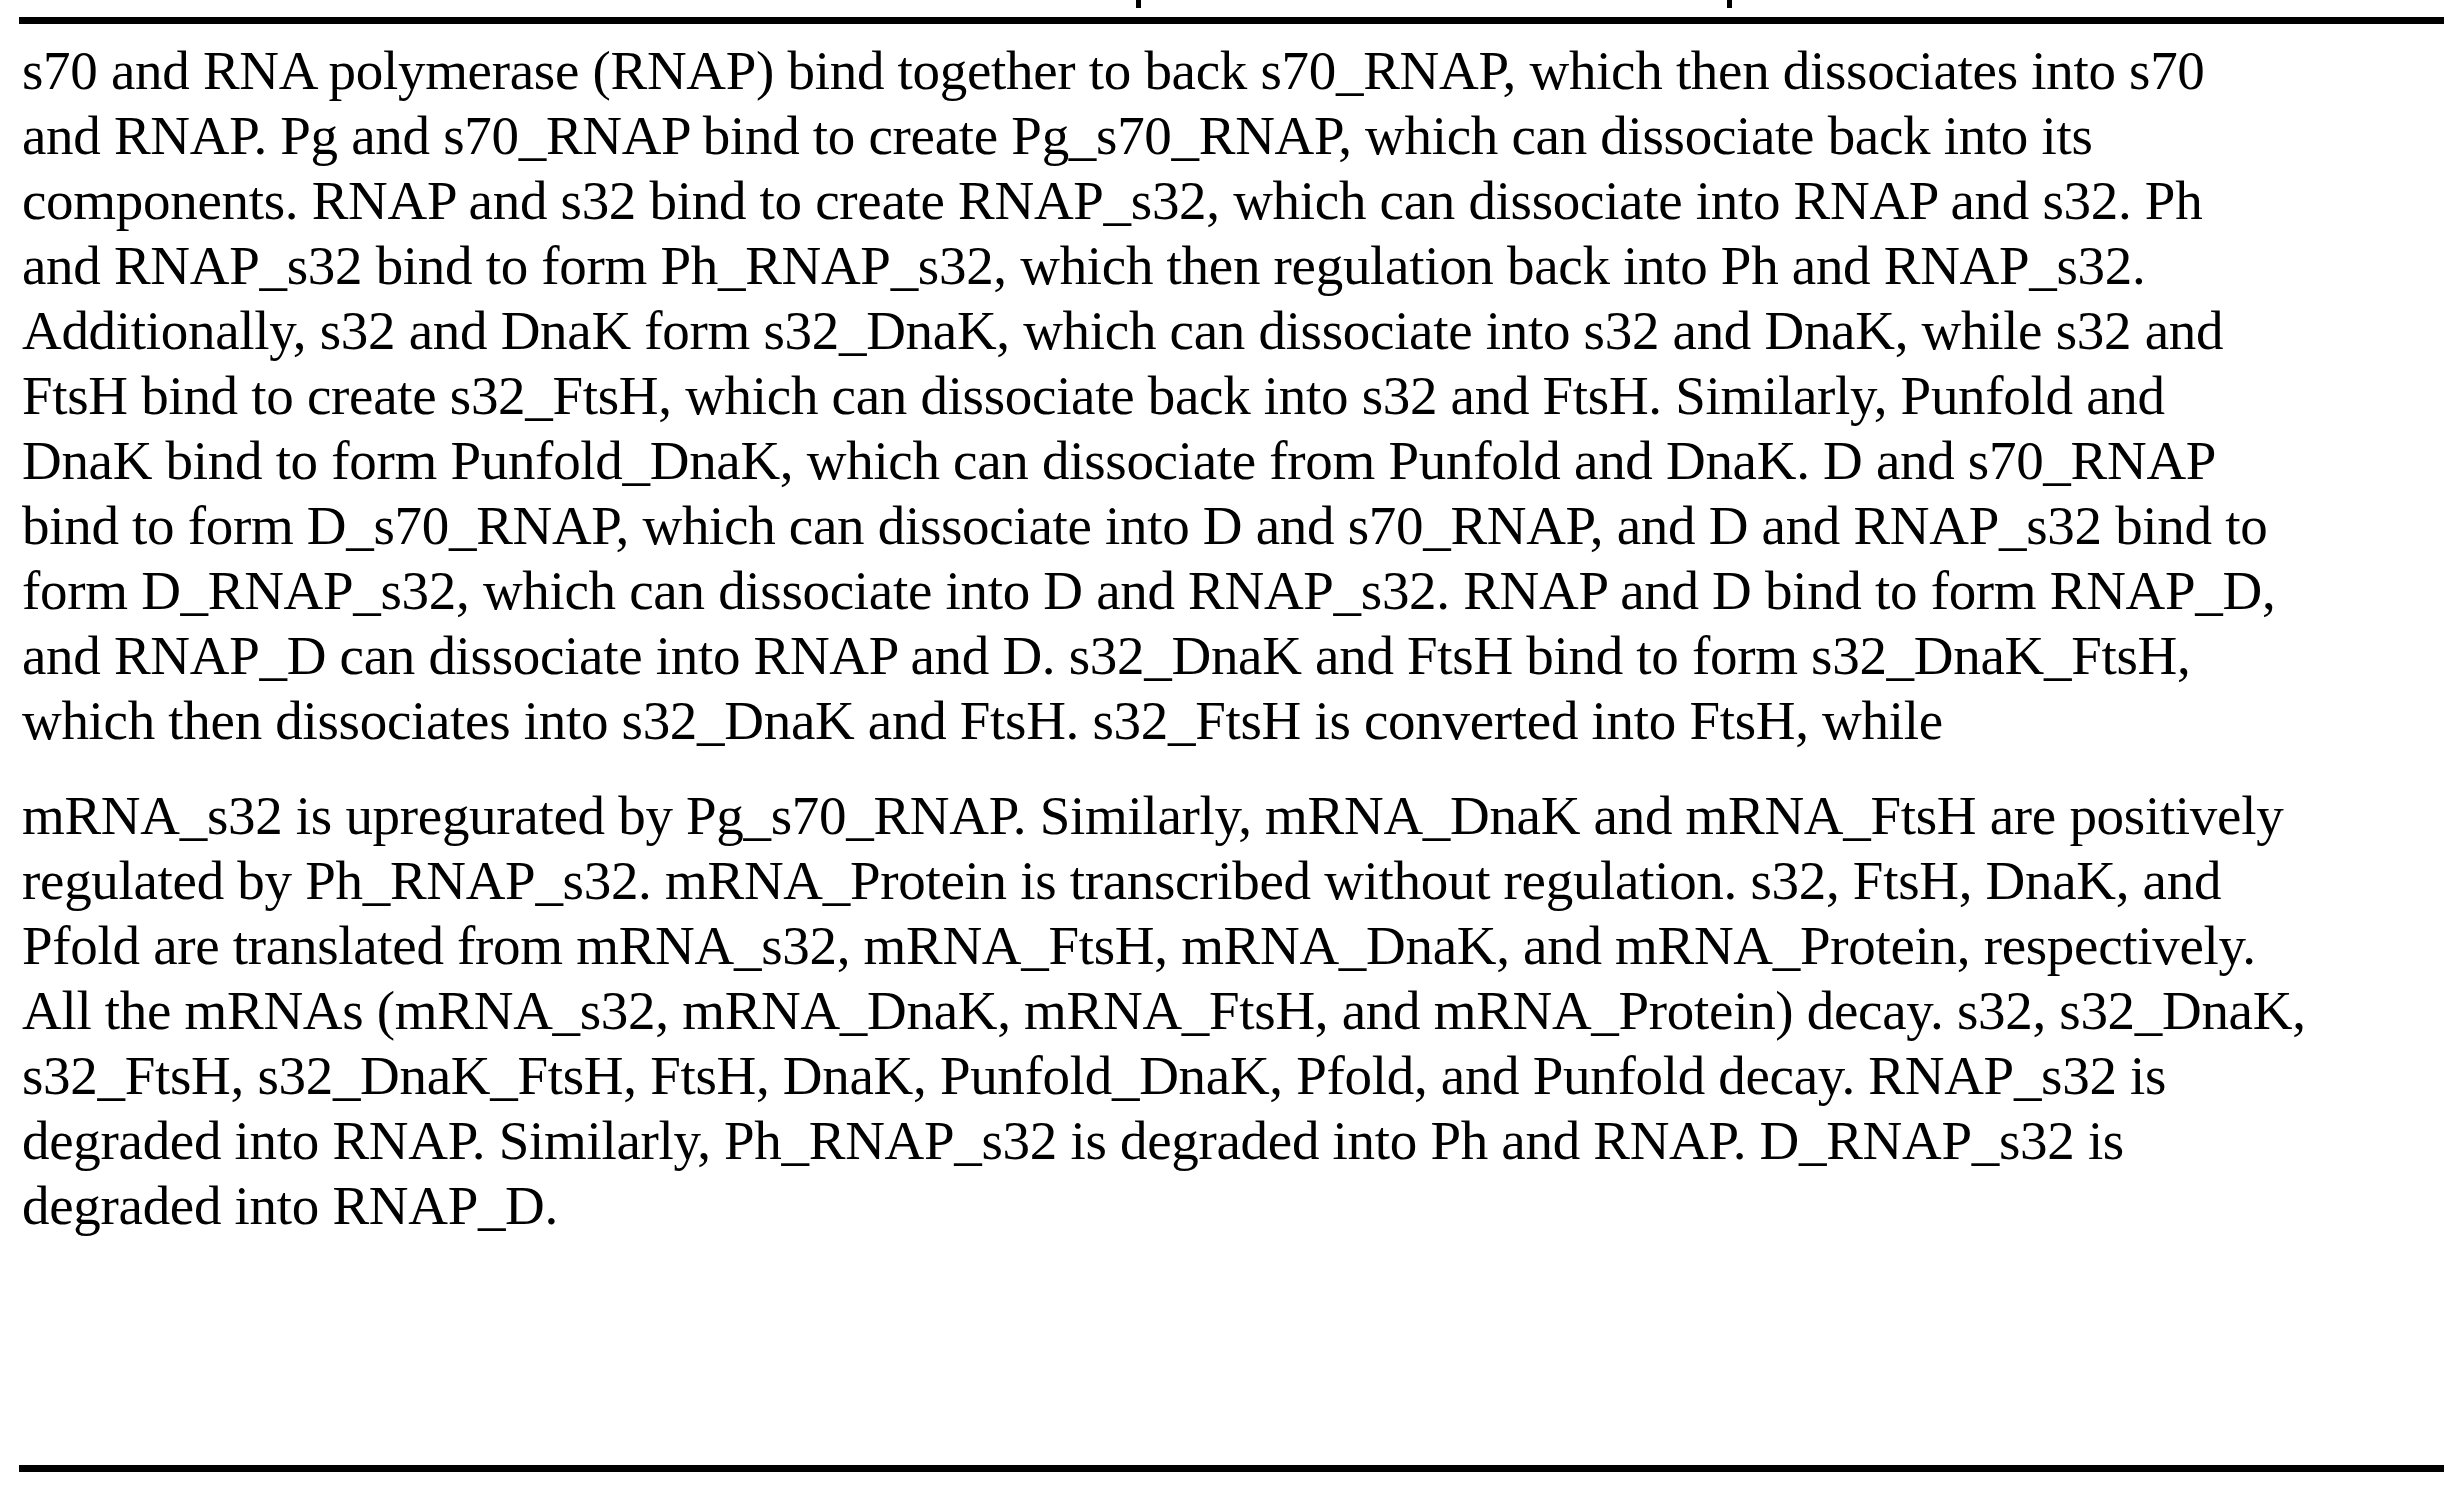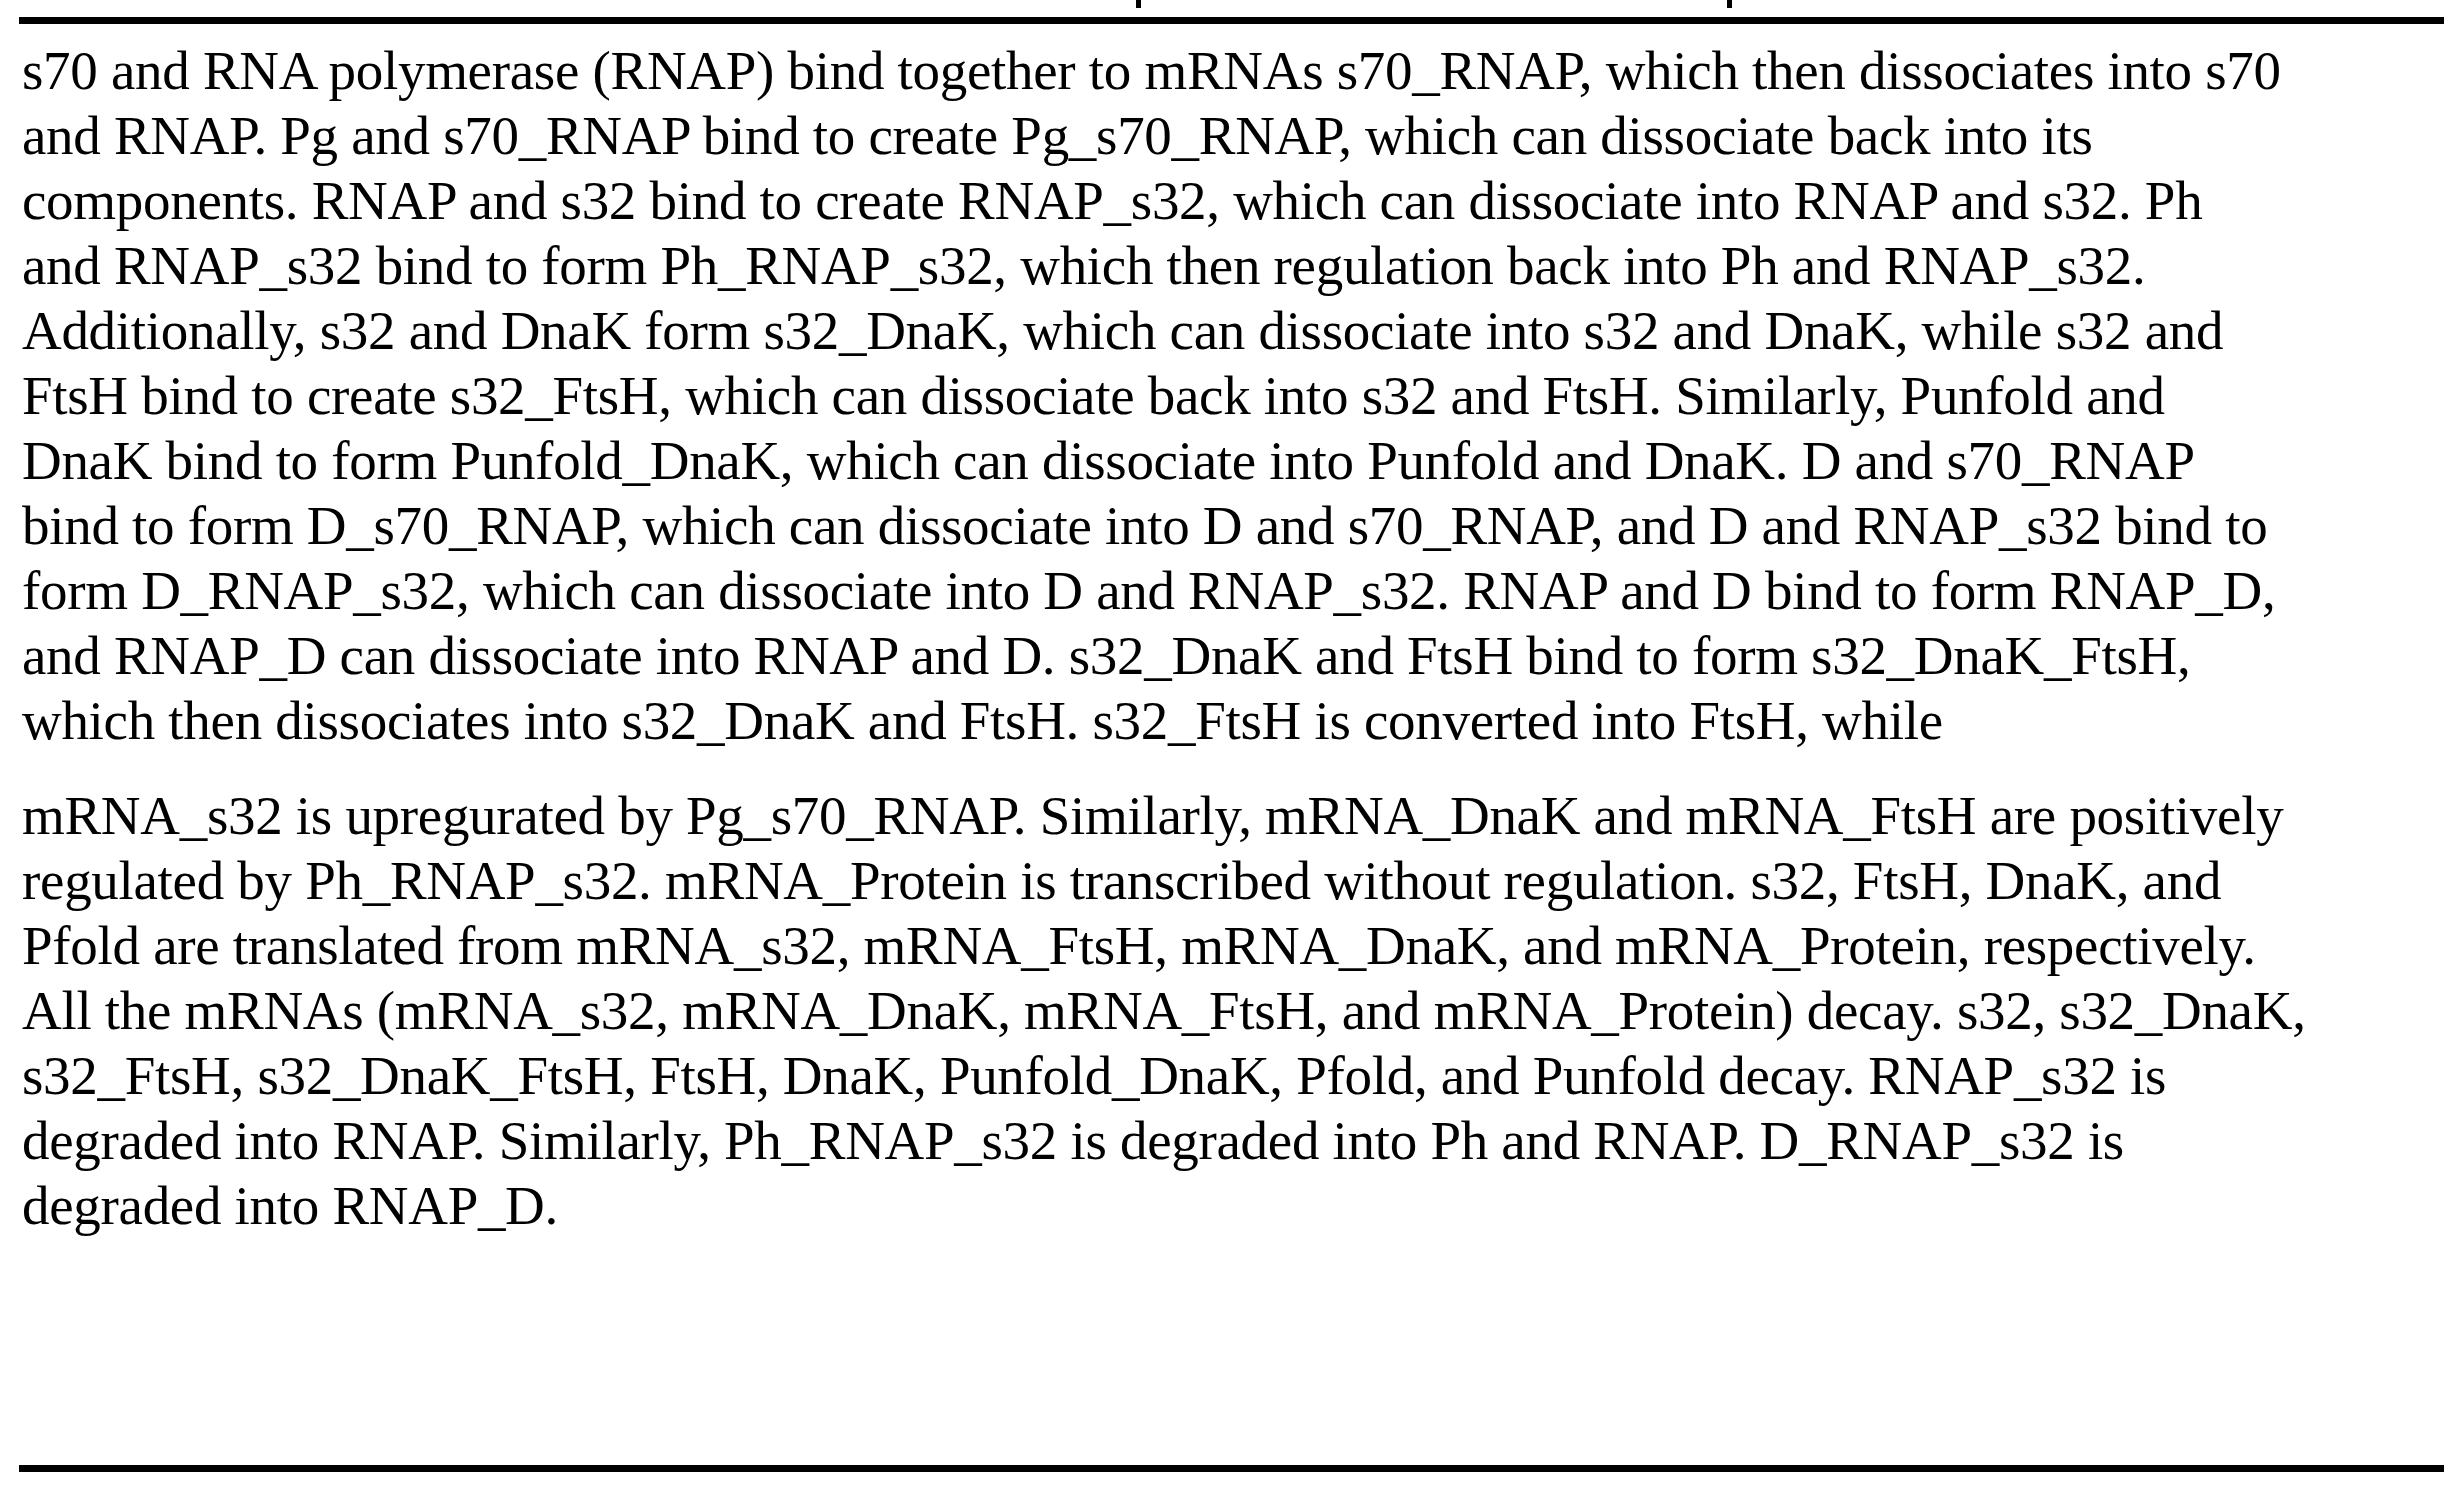--- a/index.html
+++ b/index.html
@@ -53,27 +53,27 @@
 </head>
 <body>
 
 <div class="page">
   <div class="top-fragment frag-1"></div>
   <div class="top-fragment frag-2"></div>
   <div class="rule rule-top"></div>
 
   <div class="text-block" id="text-block">
       <div class="para">
-        <div class="line">s70 and RNA polymerase (RNAP) bind together to mRNAs s70_RNAP, which then dissociates into s70</div>
+        <div class="line">s70 and RNA polymerase (RNAP) bind together to back s70_RNAP, which then dissociates into s70</div>
         <div class="line">and RNAP. Pg and s70_RNAP bind to create Pg_s70_RNAP, which can dissociate back into its</div>
         <div class="line">components. RNAP and s32 bind to create RNAP_s32, which can dissociate into RNAP and s32. Ph</div>
         <div class="line">and RNAP_s32 bind to form Ph_RNAP_s32, which then regulation back into Ph and RNAP_s32.</div>
         <div class="line">Additionally, s32 and DnaK form s32_DnaK, which can dissociate into s32 and DnaK, while s32 and</div>
         <div class="line">FtsH bind to create s32_FtsH, which can dissociate back into s32 and FtsH. Similarly, Punfold and</div>
-        <div class="line">DnaK bind to form Punfold_DnaK, which can dissociate into Punfold and DnaK. D and s70_RNAP</div>
+        <div class="line">DnaK bind to form Punfold_DnaK, which can dissociate from Punfold and DnaK. D and s70_RNAP</div>
         <div class="line">bind to form D_s70_RNAP, which can dissociate into D and s70_RNAP, and D and RNAP_s32 bind to</div>
         <div class="line">form D_RNAP_s32, which can dissociate into D and RNAP_s32. RNAP and D bind to form RNAP_D,</div>
         <div class="line">and RNAP_D can dissociate into RNAP and D. s32_DnaK and FtsH bind to form s32_DnaK_FtsH,</div>
         <div class="line">which then dissociates into s32_DnaK and FtsH. s32_FtsH is converted into FtsH, while</div>
       </div>
       <div class="para">
         <div class="line">mRNA_s32 is upregurated by Pg_s70_RNAP. Similarly, mRNA_DnaK and mRNA_FtsH are positively</div>
         <div class="line">regulated by Ph_RNAP_s32. mRNA_Protein is transcribed without regulation. s32, FtsH, DnaK, and</div>
         <div class="line">Pfold are translated from mRNA_s32, mRNA_FtsH, mRNA_DnaK, and mRNA_Protein, respectively.</div>
         <div class="line">All the mRNAs (mRNA_s32, mRNA_DnaK, mRNA_FtsH, and mRNA_Protein) decay. s32, s32_DnaK,</div>

